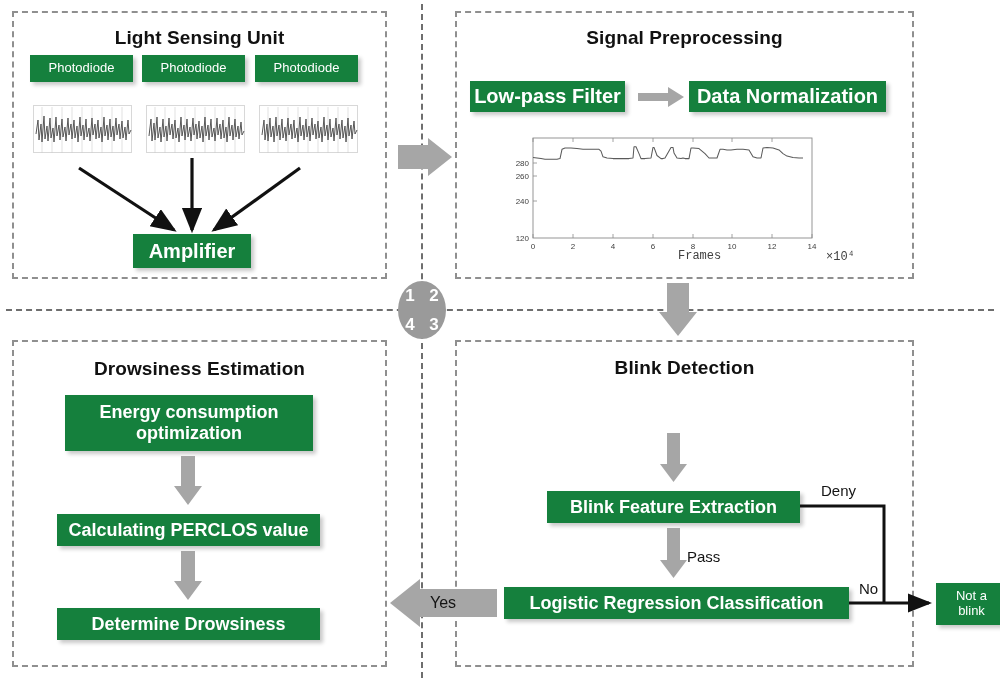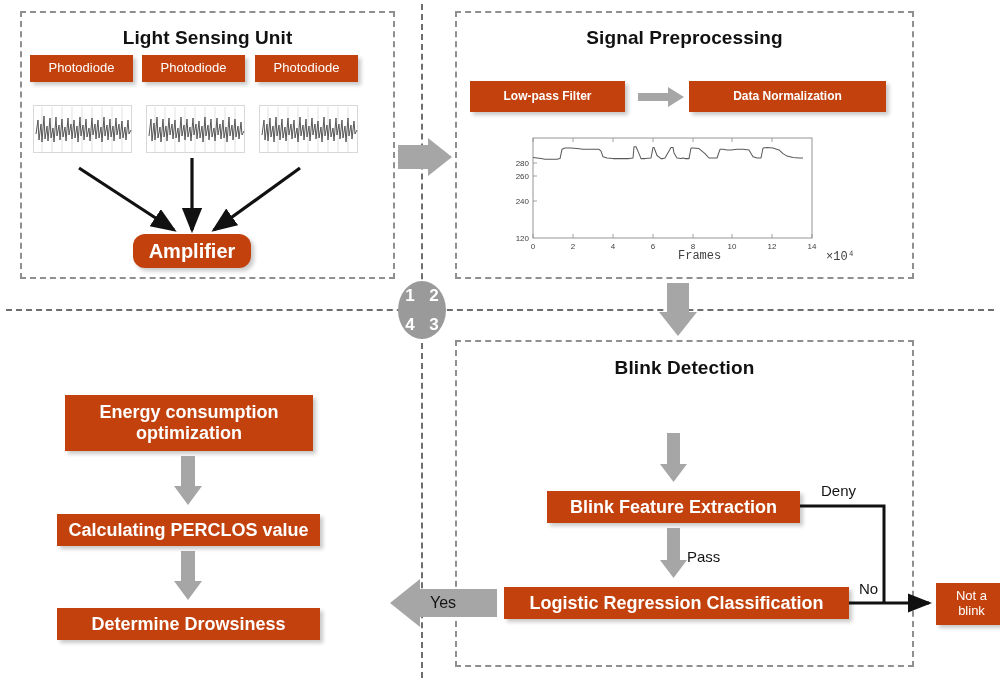--- a/index.html
+++ b/index.html
@@ -29,32 +29,32 @@
     text-align:center;
     font-size:19px;
     font-weight:bold;
     color:#111111;
     letter-spacing:.1px;
   }
 
   
   .gbox{
     position:absolute;
-    background:#c2410c;
+    background:#15803d;
     color:#ffffff;
     display:flex;
     align-items:center;
     justify-content:center;
     text-align:center;
     box-sizing:border-box;
     box-shadow:3px 3px 4px rgba(0,0,0,.22);
     line-height:1.15;
   }
   .gbox.small{font-size:13px;}
-  .gbox.med{font-size:12px;font-weight:bold;}
+  .gbox.med{font-size:20px;font-weight:bold;}
   .gbox.big{font-size:18px;font-weight:bold;}
   .gbox.amp{font-size:20px;font-weight:bold;}
 
   
   .divider-v{
     position:absolute;
     border-left:2px dashed #6e6e6e;
     width:0;
   }
   .divider-h{
@@ -117,21 +117,21 @@
   .elabel.yes{font-size:16px;}
 </style>
 </head>
 <body>
 
 <div id="stage">
 
   <div class="divider-v" style="left:421px;top:4px;height:674px;"></div>
   <div class="divider-h" style="left:6px;top:309px;width:988px;"></div>
 
-  <div class="panel" style="left:20px;top:11px;width:375px;height:268px;">
+  <div class="panel" style="left:12px;top:11px;width:375px;height:268px;">
     <div class="panel-title" style="top:14px;">Light Sensing Unit</div>
   </div>
 
   <div class="gbox small" style="left:30px;top:55px;width:103px;height:27px;">Photodiode</div>
   <div class="gbox small" style="left:142px;top:55px;width:103px;height:27px;">Photodiode</div>
   <div class="gbox small" style="left:255px;top:55px;width:103px;height:27px;">Photodiode</div>
 
   <div class="wave" style="left:33px;top:105px;width:99px;height:48px;">
     <svg width="99" height="48" viewBox="0 0 99 48" preserveAspectRatio="none">
       <g stroke="#cfcfcf" stroke-width="0.6">
@@ -176,21 +176,21 @@
         <line x1="48" y1="1" x2="48" y2="47"></line>
           <line x1="58" y1="1" x2="58" y2="47"></line>
         <line x1="68" y1="1" x2="68" y2="47"></line>
           <line x1="78" y1="1" x2="78" y2="47"></line>
         <line x1="88" y1="1" x2="88" y2="47"></line>
       </g>
       <path fill="none" stroke="#575757" stroke-width="1" d="M2,29 L4,14 L5,34 L7,18 L8,35 L10,12 L11,31 L13,20 L14,36 L16,11 L17,30 L19,19 L20,34 L22,13 L23,32 L25,21 L26,35 L28,12 L29,29 L31,18 L32,33 L34,14 L35,32 L37,22 L38,36 L40,11 L41,30 L43,19 L44,34 L46,13 L47,31 L49,20 L50,35 L52,12 L53,29 L55,18 L56,33 L58,15 L59,32 L61,21 L62,36 L64,11 L65,30 L67,19 L68,34 L70,13 L71,31 L73,22 L74,35 L76,12 L77,29 L79,18 L80,33 L82,14 L83,32 L85,20 L86,36 L88,12 L89,30 L91,19 L92,33 L94,15 L95,28 L97,24"></path>
     </svg>
   </div>
 
-  <div class="gbox amp" style="left:133px;top:234px;width:118px;height:34px;border-radius:12px;">Amplifier</div>
+  <div class="gbox amp" style="left:133px;top:234px;width:118px;height:34px;">Amplifier</div>
 
   <div class="panel" style="left:455px;top:11px;width:459px;height:268px;">
     <div class="panel-title" style="top:14px;">Signal Preprocessing</div>
   </div>
 
   <div class="gbox med" style="left:470px;top:81px;width:155px;height:31px;">Low-pass Filter</div>
   <div class="gbox med" style="left:689px;top:81px;width:197px;height:31px;">Data Normalization</div>
 
   <div class="plot" style="left:500px;top:128px;width:338px;height:135px;">
     <svg width="338" height="135" viewBox="0 0 338 135">
@@ -260,20 +260,23 @@
 
   <div class="gbox" style="left:936px;top:583px;width:71px;height:42px;font-size:13px;flex-direction:column;">
     <span>Not a</span>
     <span>blink</span>
   </div>
 
   <div class="elabel" style="left:821px;top:482px;">Deny</div>
   <div class="elabel" style="left:687px;top:548px;">Pass</div>
   <div class="elabel" style="left:859px;top:580px;">No</div>
 
+  <div class="panel" style="left:12px;top:340px;width:375px;height:327px;">
+    <div class="panel-title" style="top:16px;">Drowsiness Estimation</div>
+  </div>
 
   <div class="gbox big" style="left:65px;top:395px;width:248px;height:56px;flex-direction:column;">
     <span>Energy consumption</span>
     <span>optimization</span>
   </div>
   <div class="gbox big" style="left:57px;top:514px;width:263px;height:32px;">Calculating PERCLOS value</div>
   <div class="gbox big" style="left:57px;top:608px;width:263px;height:32px;">Determine Drowsiness</div>
 
   <div class="quad-marker" style="left:398px;top:281px;">
     <span>1</span>

